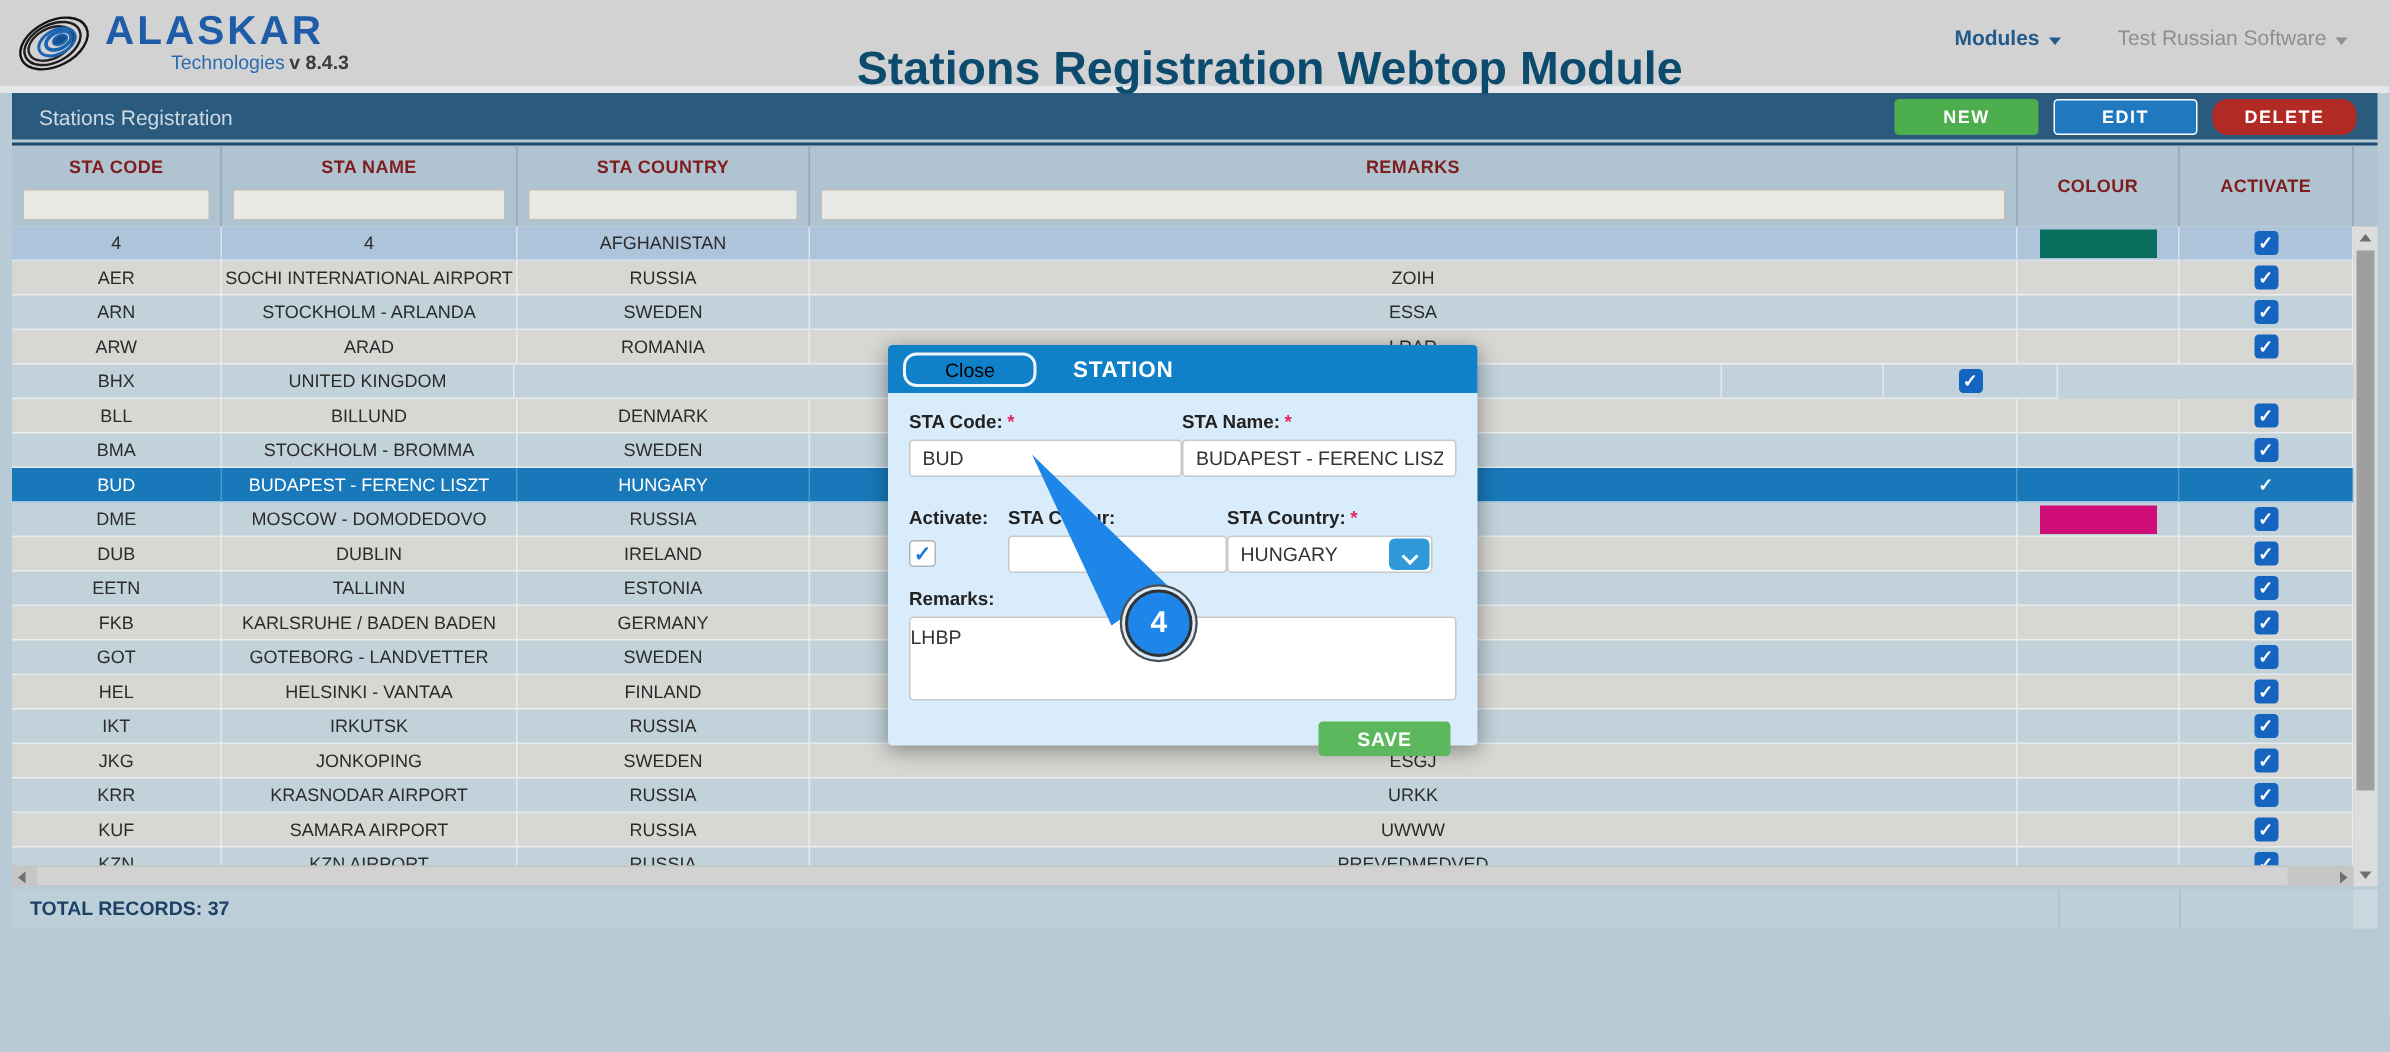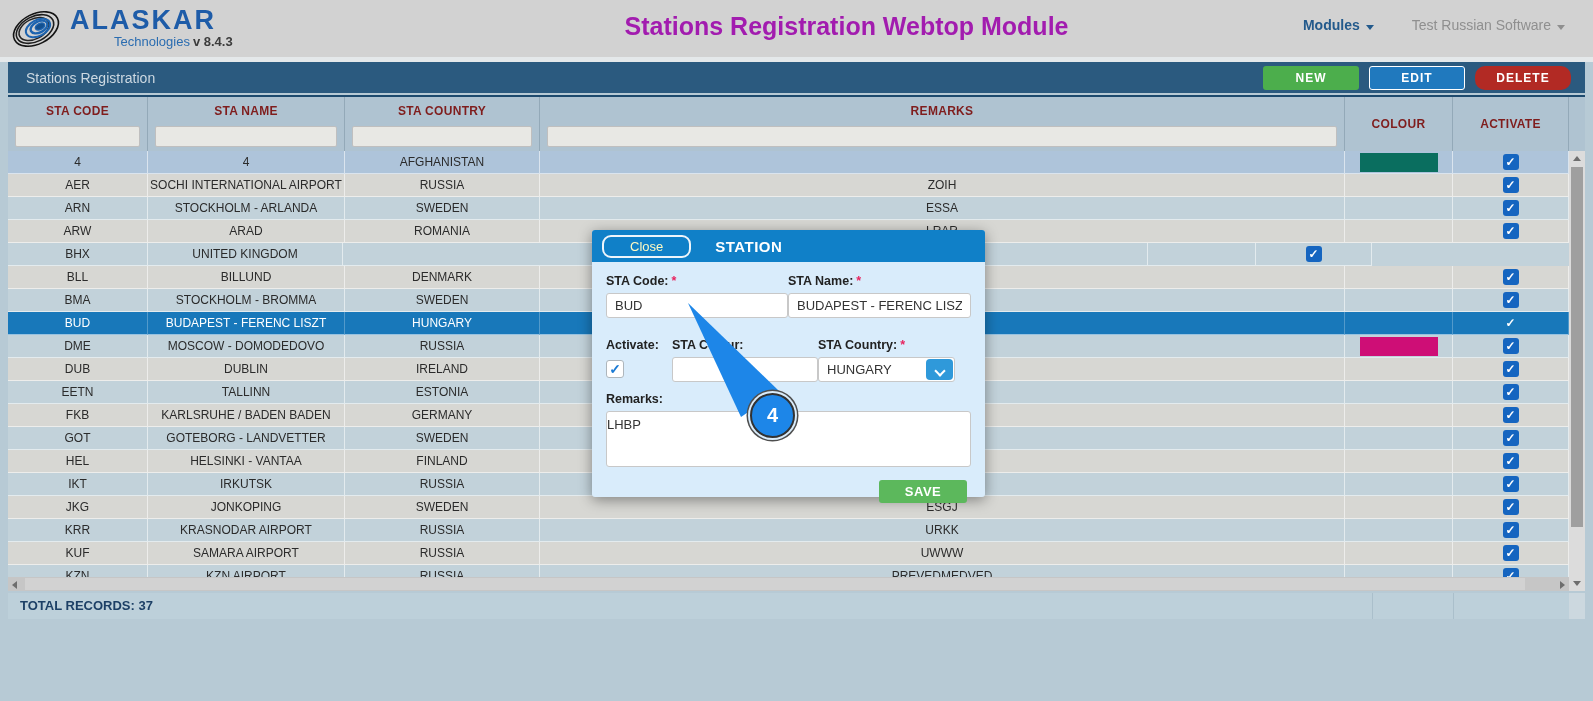--- a/index.html
+++ b/index.html
@@ -9,22 +9,22 @@
 
   
   .app-header { height:57px; background:#d2d2d2; position:relative; }
   .logo-wrap { position:absolute; left:10px; top:6px; display:flex; align-items:flex-start; }
   .logo-swoosh { margin-top:2px; }
   .brand-block { margin-left:4px; }
   .brand-name { font-size:27px; font-weight:bold; color:#1e5ca8; letter-spacing:2px; line-height:28px; }
   .brand-sub-row { display:flex; align-items:baseline; gap:3px; margin-left:44px; }
   .brand-sub { font-size:13px; color:#2a6cb0; }
   .brand-version { font-size:13px; color:#3c3c3c; font-weight:bold; }
-  .app-title { position:absolute; left:50%; transform:translateX(-50%); margin-left:50px; top:12px;
-               font-size:25px; font-weight:bold; color:#a21caf; white-space:nowrap; }
+  .app-title { position:absolute; left:50%; transform:translateX(-50%); margin-left:50px; top:28px;
+               font-size:31px; font-weight:bold; color:#0c4a6e; white-space:nowrap; }
   .menus { position:absolute; right:28px; top:17px; display:flex; gap:38px; align-items:center; }
   .menu-item { font-size:14px; cursor:pointer; white-space:nowrap; }
   .menu-item.modules { color:#235a8c; font-weight:bold; }
   .menu-item.user { color:#8f8f8f; }
   .caret { display:inline-block; width:0; height:0; border-left:4px solid transparent;
            border-right:4px solid transparent; border-top:5px solid currentColor; margin-left:6px; }
   .header-strip { height:5px; background:#e4e8ea; }
 
   
   .panel { margin:0 8px; width:1577px; }
@@ -86,21 +86,21 @@
   .total-label { font-size:13px; font-weight:bold; color:#1d4066; line-height:26px; padding-left:12px; }
   .f-div { position:absolute; top:0; width:1px; height:26px; background:#aabfcb; }
   .f-div1 { left:1364px; } .f-div2 { left:1445px; }
   .f-end { position:absolute; right:0; top:0; width:16px; height:26px; background:#ccd8df; }
 
   
   .modal { position:absolute; left:592px; top:230px; width:393px; height:267px; z-index:30;
            background:#d9ecfb; box-shadow:0 3px 14px rgba(0,0,0,.4); border-radius:3px; }
   .modal-header { height:32px; background:#1080c8; border-radius:3px 3px 0 0; display:flex;
                   align-items:center; padding:0 10px; }
-  .close-btn { background:transparent; border:2px solid #eef5fb; border-radius:9px; color:#fef9c3;
+  .close-btn { background:transparent; border:2px solid #eef5fb; border-radius:9px; color:#000000;
                font-size:13px; font-family:inherit; padding:2px 26px; cursor:pointer; }
   .modal-title { color:#fff; font-size:15px; font-weight:bold; letter-spacing:.5px; margin-left:24px; }
   .modal-body { padding:12px 14px 0 14px; }
   .fl-row { display:flex; gap:0; }
   .fgroup .flabel { font-size:12.5px; font-weight:bold; color:#222; margin-bottom:5px; white-space:nowrap; }
   .req { color:#e8245f; margin-left:3px; }
   .fgroup input[type=text] { height:25px; border:1px solid #c8c8c8; border-radius:3px; background:#fff;
               font-family:inherit; font-size:13px; color:#333; padding:0 8px; width:100%; }
   .g-code { width:182px; } .g-name { width:175px; }
   .g-act { width:66px; } .g-colour { width:146px; } .g-country { width:137px; }

